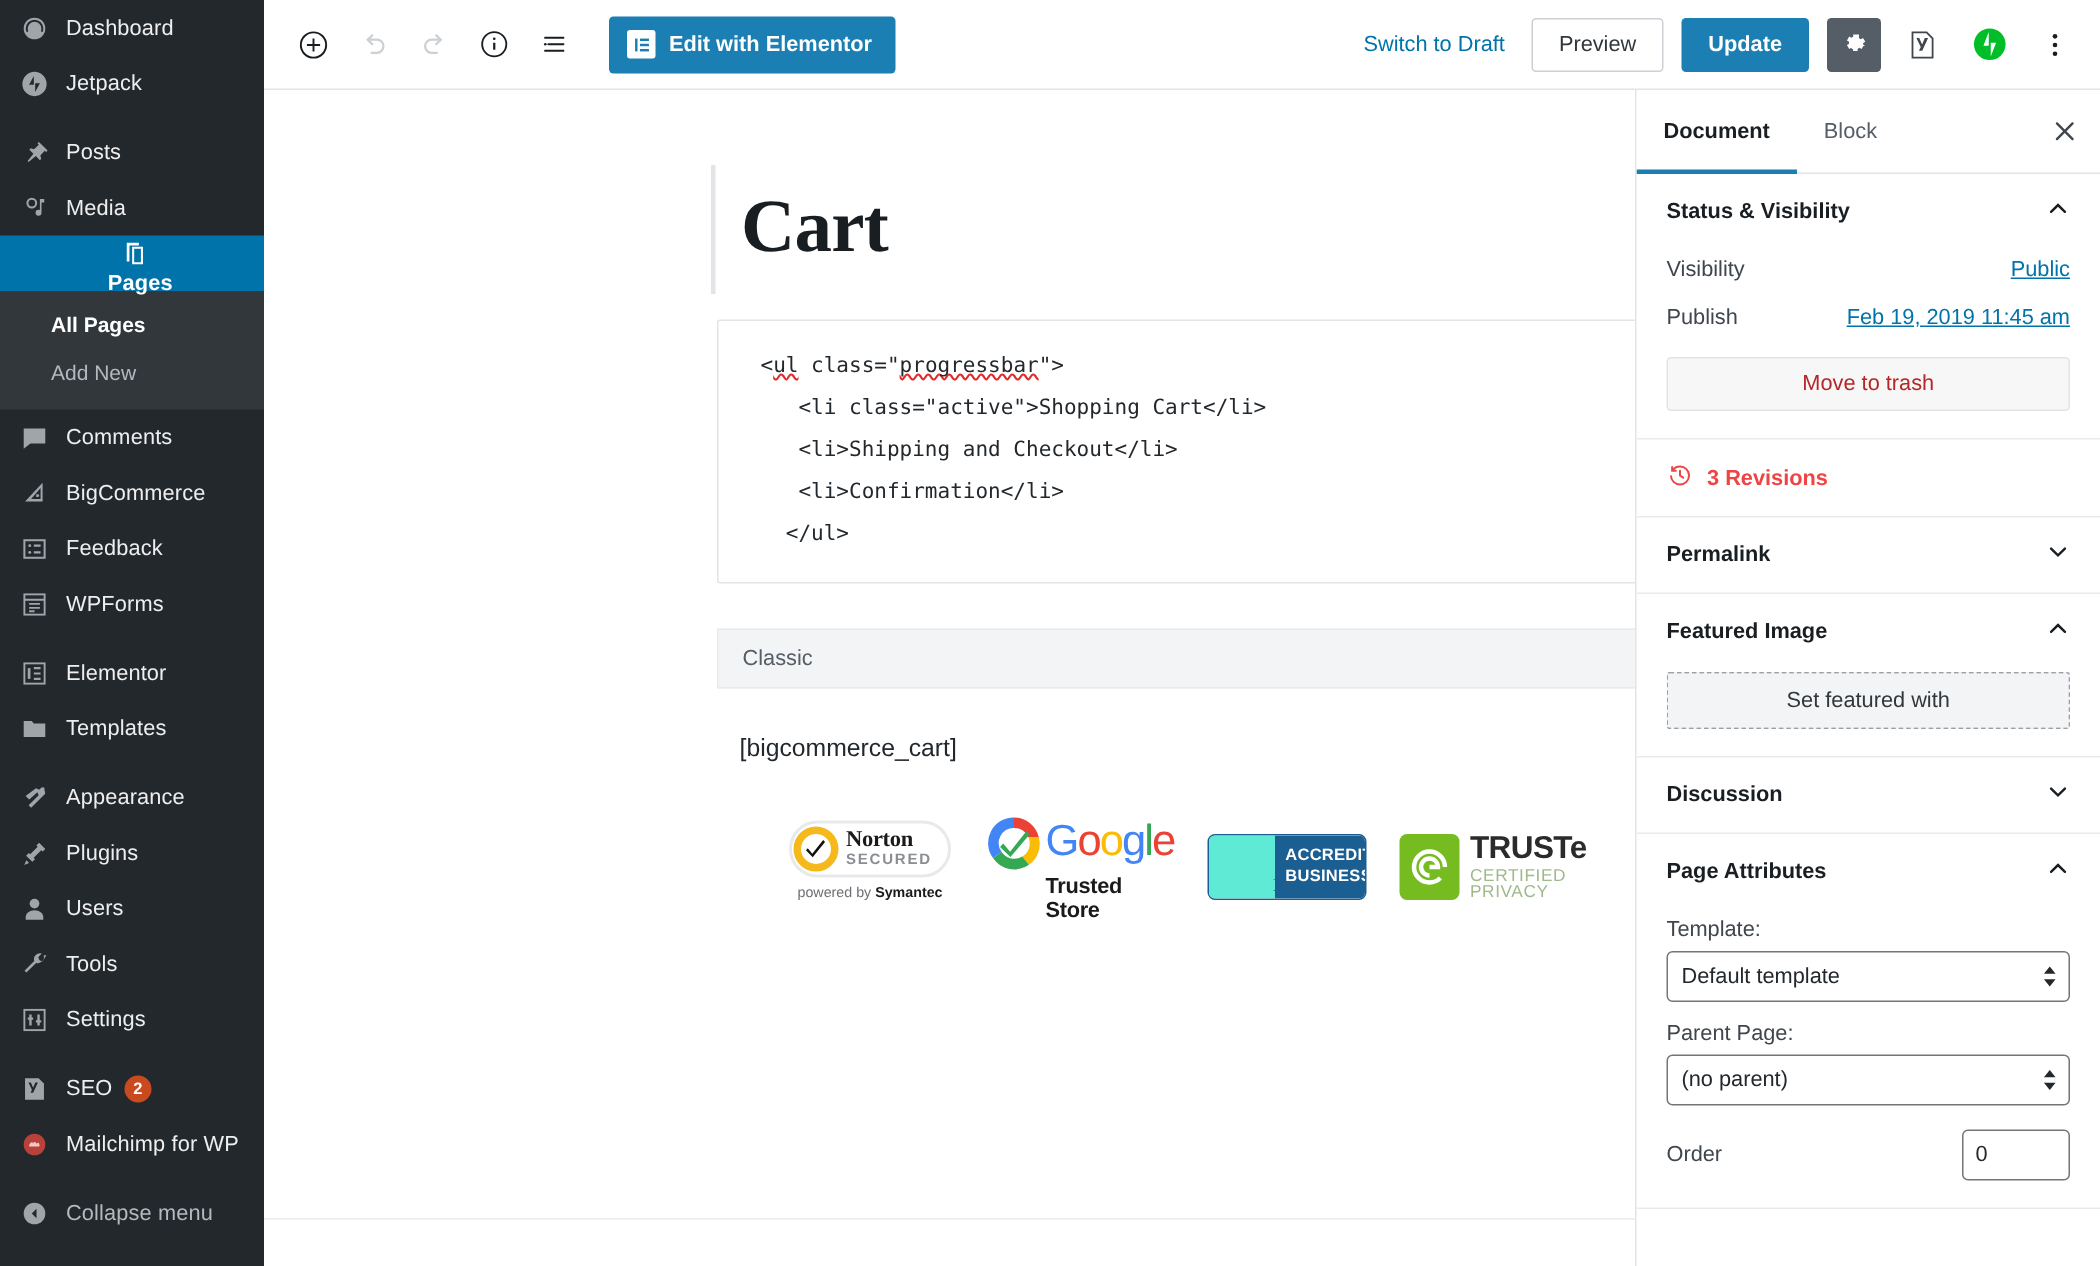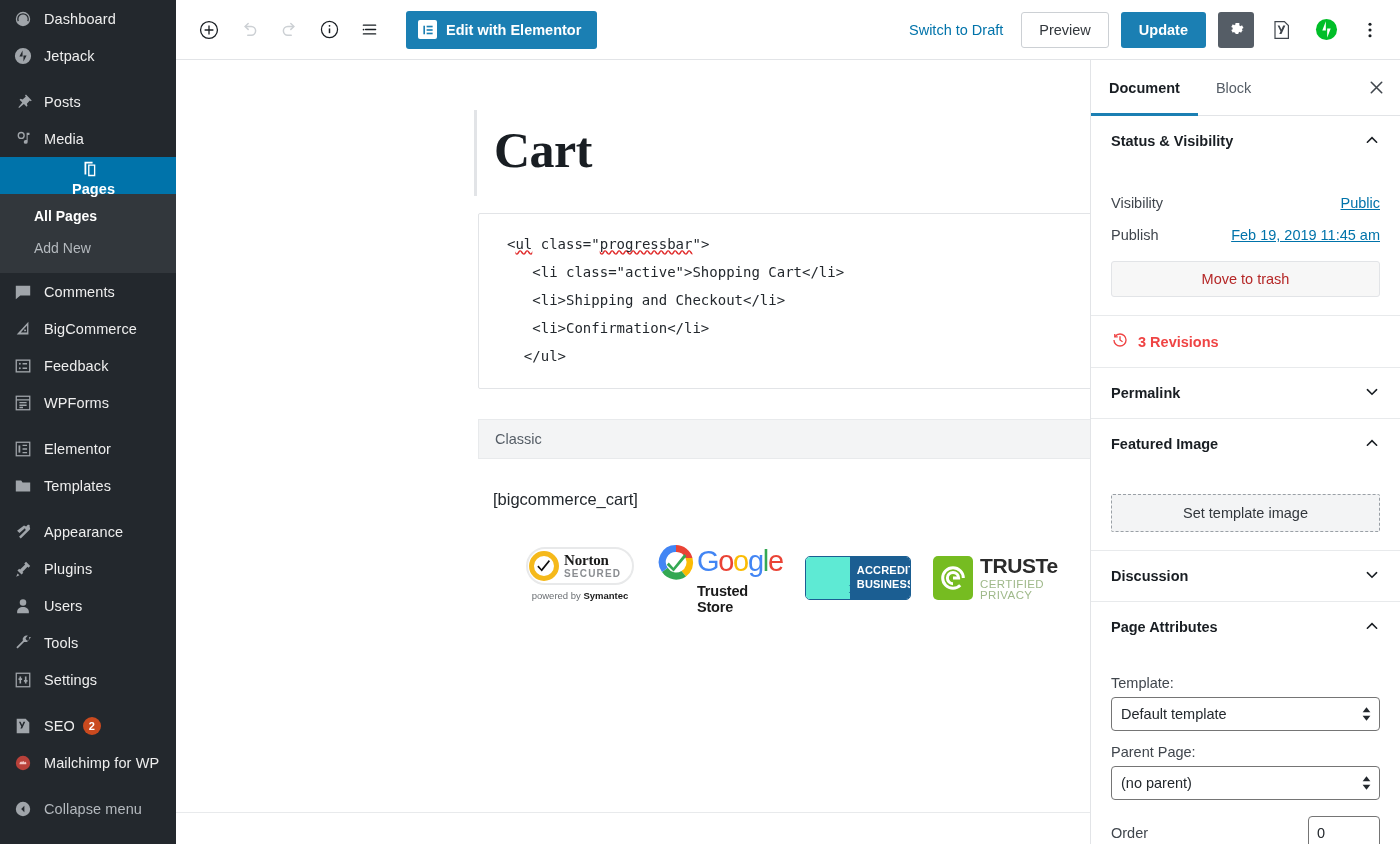--- a/index.html
+++ b/index.html
@@ -236,21 +236,21 @@
     margin-left: auto; width: 48px; display: flex; align-items: center;
     justify-content: center; cursor: pointer; color: #40464d;
     background: none; border: none;
   }
   .panel-section { border-bottom: 1px solid #e8eaec; padding: 0 20px; }
   .section-head {
     height: 50px; display: flex; align-items: center; cursor: pointer;
     font-size: 14.5px; font-weight: bold; color: #191e23;
   }
   .section-head .chev { margin-left: auto; color: #191e23; }
-  .section-body { padding-bottom: 18px; margin-top: 23px; }
+  .section-body { padding-bottom: 18px; }
   .kv-row {
     display: flex; align-items: center; justify-content: space-between;
     padding: 6px 0 10px 0; font-size: 14.5px; color: #40464d;
   }
   .kv-link {
     color: #0073aa; text-decoration: underline; cursor: pointer;
     font-size: 14.5px; background: none; border: none; font-family: inherit;
   }
   .btn-trash {
     width: 100%; height: 36px; margin-top: 8px;
@@ -721,21 +721,21 @@
       <section class="panel-section">
         <div class="section-head">
           <span>Featured Image</span>
           <span class="chev">
             <svg width="16" height="16" viewBox="0 0 18 18" fill="none" stroke="currentColor" stroke-width="1.8" stroke-linecap="round">
                 <path d="M3.8 11.5L9 6.4l5.2 5.1"></path>
               </svg>
           </span>
         </div>
         <div class="section-body">
-          <button class="btn-featured">Set template image</button>
+          <button class="btn-featured">Set featured with</button>
         </div>
       </section>
 
       <section class="panel-section">
         <div class="section-head">
           <span>Discussion</span>
           <span class="chev">
             <svg width="16" height="16" viewBox="0 0 18 18" fill="none" stroke="currentColor" stroke-width="1.8" stroke-linecap="round">
                 <path d="M3.8 6.4L9 11.5l5.2-5.1"></path>
               </svg>

